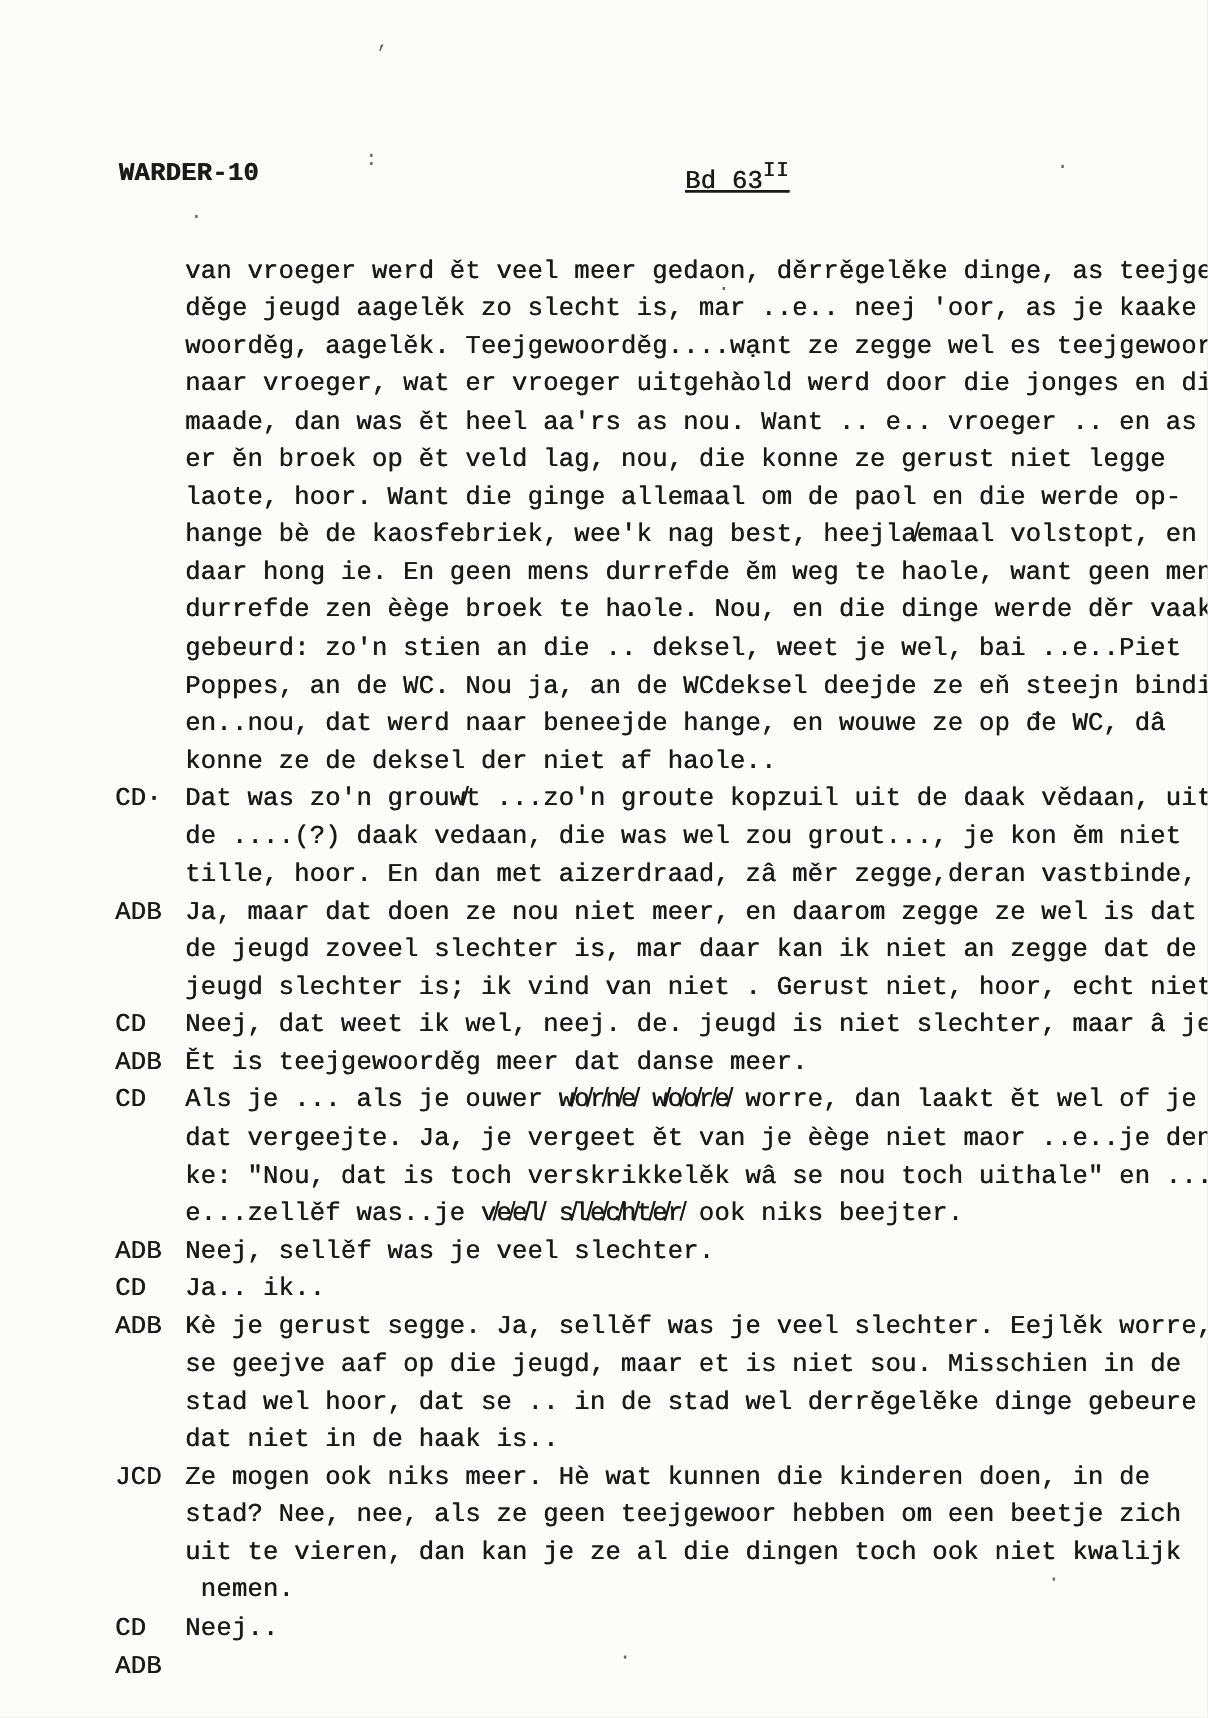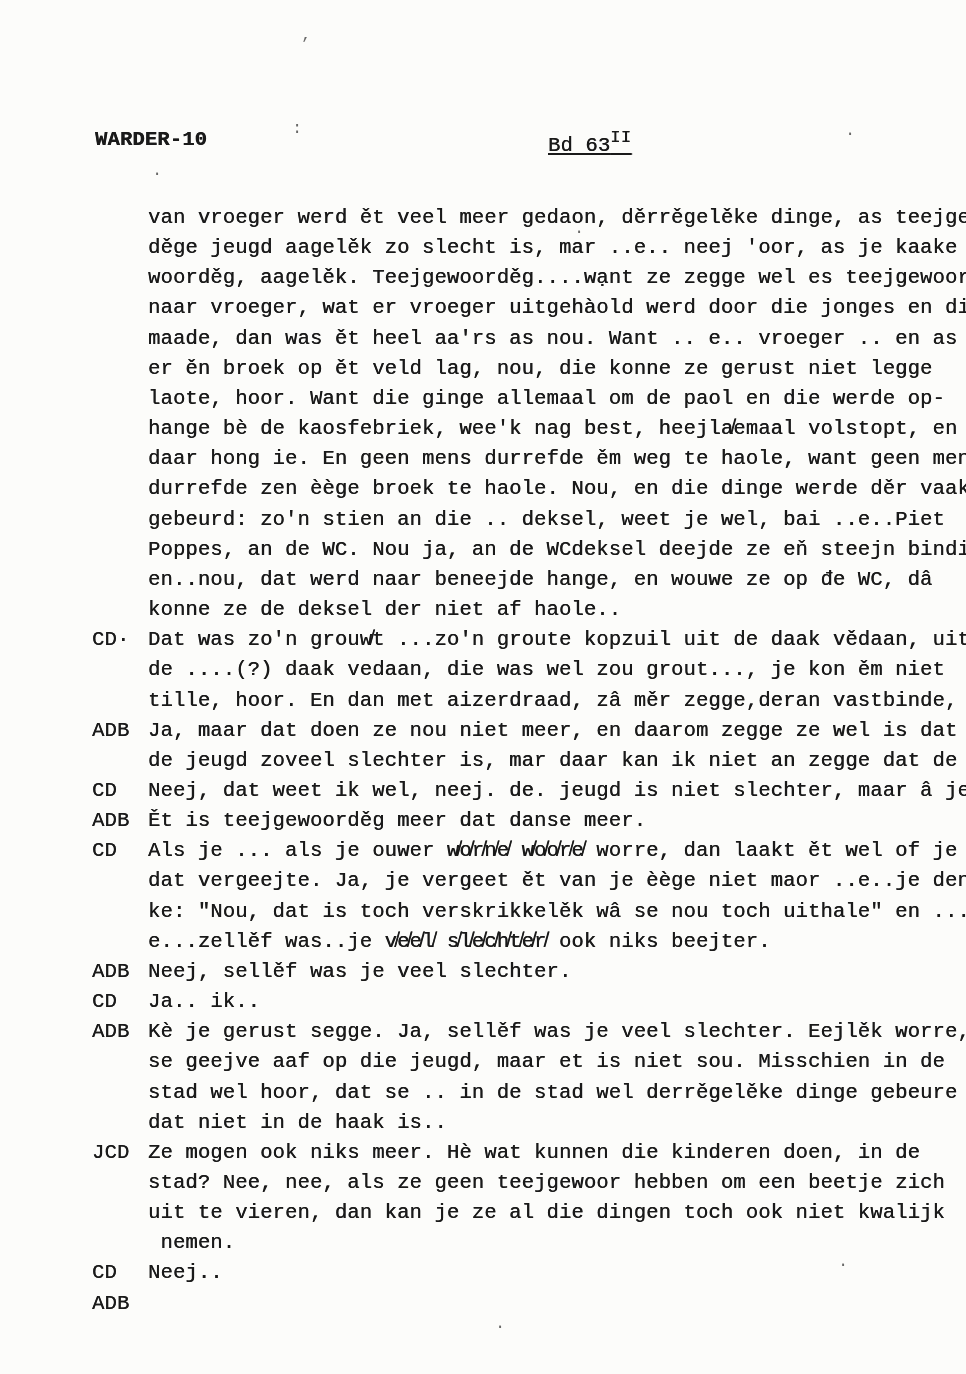--- a/index.html
+++ b/index.html
@@ -51,20 +51,21 @@
       <div class="line"><span class="speaker"></span><span class="text">gebeurd: zo'n stien an die .. deksel, weet je wel, bai ..e..Piet</span></div>
       <div class="line"><span class="speaker"></span><span class="text">Poppes, an de WC. Nou ja, an de WCdeksel deejde ze eň steejn bindi</span></div>
       <div class="line"><span class="speaker"></span><span class="text">en..nou, dat werd naar beneejde hange, en wouwe ze op đe WC, dâ</span></div>
       <div class="line"><span class="speaker"></span><span class="text">konne ze de deksel der niet af haole..</span></div>
       <div class="line"><span class="speaker">CD·</span><span class="text">Dat was zo'n grouw̸t ...zo'n groute kopzuil uit de daak vědaan, uit</span></div>
       <div class="line"><span class="speaker"></span><span class="text">de ....(?) daak vedaan, die was wel zou grout..., je kon ěm niet</span></div>
       <div class="line"><span class="speaker"></span><span class="text">tille, hoor. En dan met aizerdraad, zâ měr zegge,deran vastbinde,</span></div>
       <div class="line"><span class="speaker"></span></div>
       <div class="line"><span class="speaker">ADB</span><span class="text">Ja, maar dat doen ze nou niet meer, en daarom zegge ze wel is dat</span></div>
       <div class="line"><span class="speaker"></span><span class="text">de jeugd zoveel slechter is, mar daar kan ik niet an zegge dat de</span></div>
+      <div class="line"><span class="speaker"></span><span class="text">jeugd slechter is; ik vind van niet . Gerust niet, hoor, echt niet</span></div>
       <div class="line"><span class="speaker">CD</span><span class="text">Neej, dat weet ik wel, neej. de. jeugd is niet slechter, maar â je.</span></div>
       <div class="line"><span class="speaker">ADB</span><span class="text">Ět is teejgewoorděg meer dat danse meer.</span></div>
       <div class="line"><span class="speaker">CD</span><span class="text">Als je ... als je ouwer w̸o̸r̸n̸e̸ w̸o̸o̸r̸e̸ worre, dan laakt ět wel of je</span></div>
       <div class="line"><span class="speaker"></span><span class="text">dat vergeejte. Ja, je vergeet ět van je èège niet maor ..e..je den·</span></div>
       <div class="line"><span class="speaker"></span><span class="text">ke: "Nou, dat is toch verskrikkelěk wâ se nou toch uithale" en ...</span></div>
       <div class="line"><span class="speaker"></span><span class="text">e...zellěf was..je v̸e̸e̸l̸ s̸l̸e̸c̸h̸t̸e̸r̸ ook niks beejter.</span></div>
       <div class="line"><span class="speaker">ADB</span><span class="text">Neej, sellěf was je veel slechter.</span></div>
       <div class="line"><span class="speaker">CD</span><span class="text">Ja.. ik..</span></div>
       <div class="line"><span class="speaker">ADB</span><span class="text">Kè je gerust segge. Ja, sellěf was je veel slechter. Eejlěk worre,</span></div>
       <div class="line"><span class="speaker"></span><span class="text">se geejve aaf op die jeugd, maar et is niet sou. Misschien in de</span></div>

